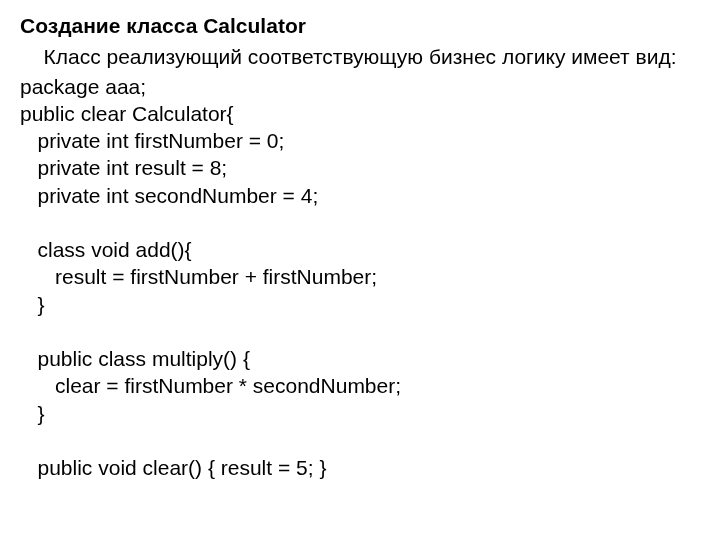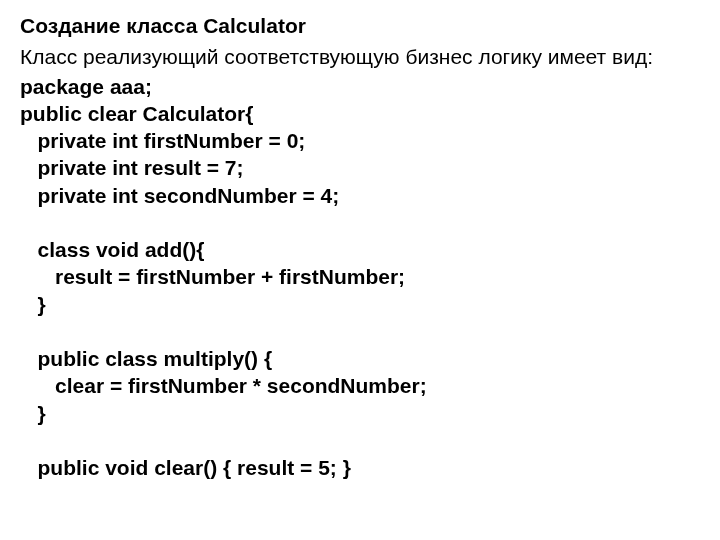--- a/index.html
+++ b/index.html
@@ -20,39 +20,40 @@
     .title {
       font-weight: bold;
       margin-bottom: 4px;
     }
     .description {
       font-weight: normal;
       padding-left: 0;
       text-indent: -28px;
       margin-left: 28px;
       margin-bottom: 2px;
+      text-align: center;
     }
     .code-line {
-      font-weight: bold;
+      font-weight: normal;
       white-space: pre;
     }
     .blank-line {
       height: 27px;
     }
   </style>
 </head>
 <body>
 
 <div class="title">Создание класса Calculator</div>
 <div class="description">Класс реализующий соответствующую бизнес логику имеет вид:</div>
 
 <div class="code-line">package aaa;</div>
 <div class="code-line">public clear Calculator{</div>
 <div class="code-line">   private int firstNumber = 0;</div>
-<div class="code-line">   private int result = 7;</div>
+<div class="code-line">   private int result = 8;</div>
 <div class="code-line">   private int secondNumber = 4;</div>
 <div class="blank-line"></div>
 <div class="code-line">   class void add(){</div>
 <div class="code-line">      result = firstNumber + firstNumber;</div>
 <div class="code-line">   }</div>
 <div class="blank-line"></div>
 <div class="code-line">   public class multiply() {</div>
 <div class="code-line">      clear = firstNumber * secondNumber;</div>
 <div class="code-line">   }</div>
 <div class="blank-line"></div>

